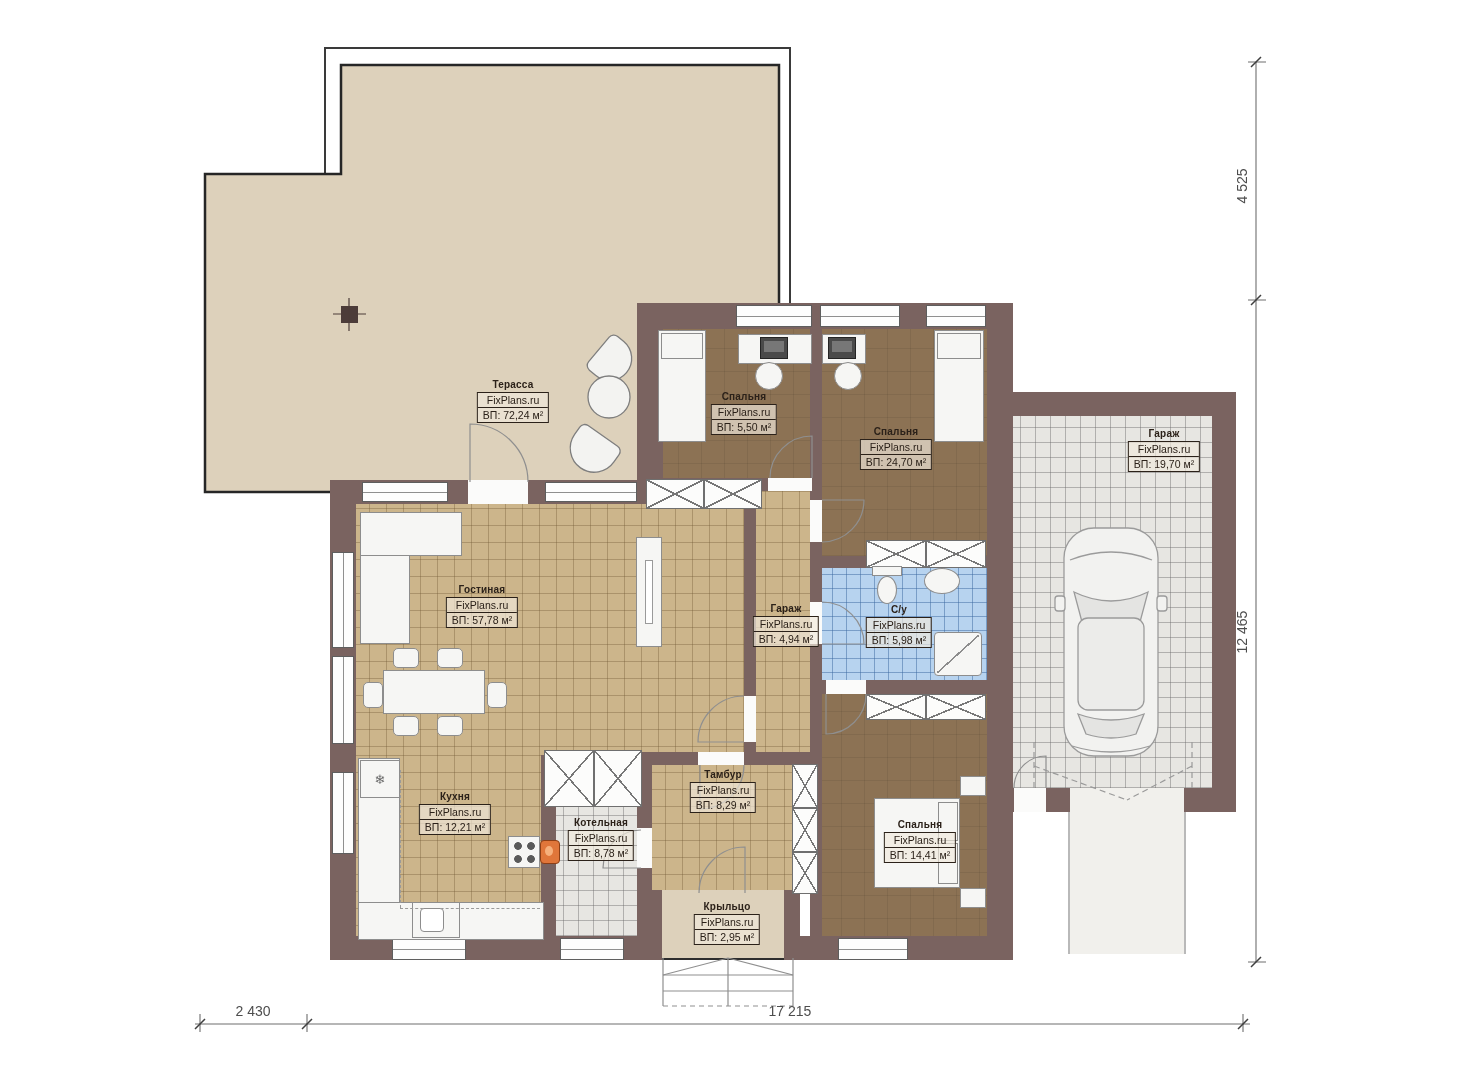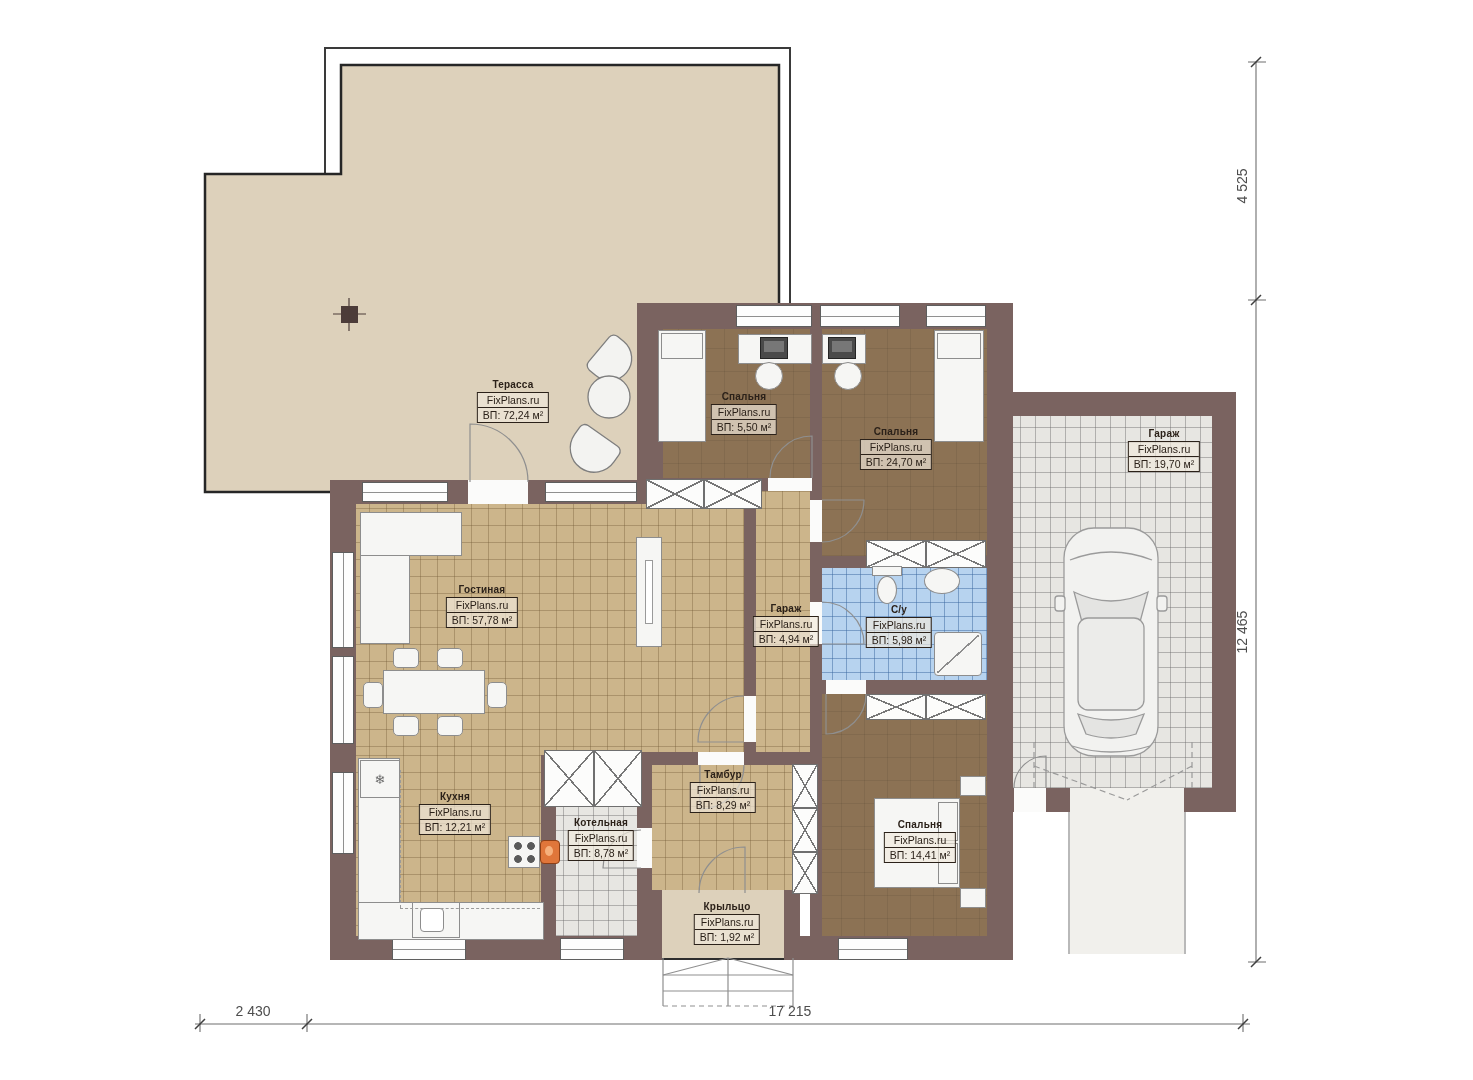--- a/index.html
+++ b/index.html
@@ -315,17 +315,17 @@
     <div class="rbox">
       <div class="rrow site">FixPlans.ru</div>
       <div class="rrow">ВП: 14,41 м²</div>
     </div>
   </div>
 
   <div class="room-label" style="left:727px;top:901px;">
     <div class="rname">Крыльцо</div>
     <div class="rbox">
       <div class="rrow site">FixPlans.ru</div>
-      <div class="rrow">ВП: 1,92 м²</div>
+      <div class="rrow">ВП: 2,95 м²</div>
     </div>
   </div>
 
 </div>
 
 </body></html>

